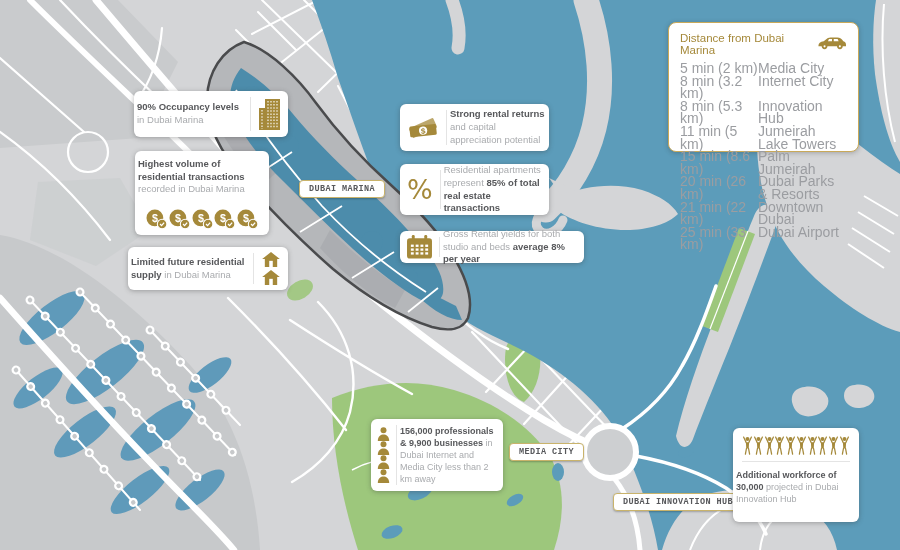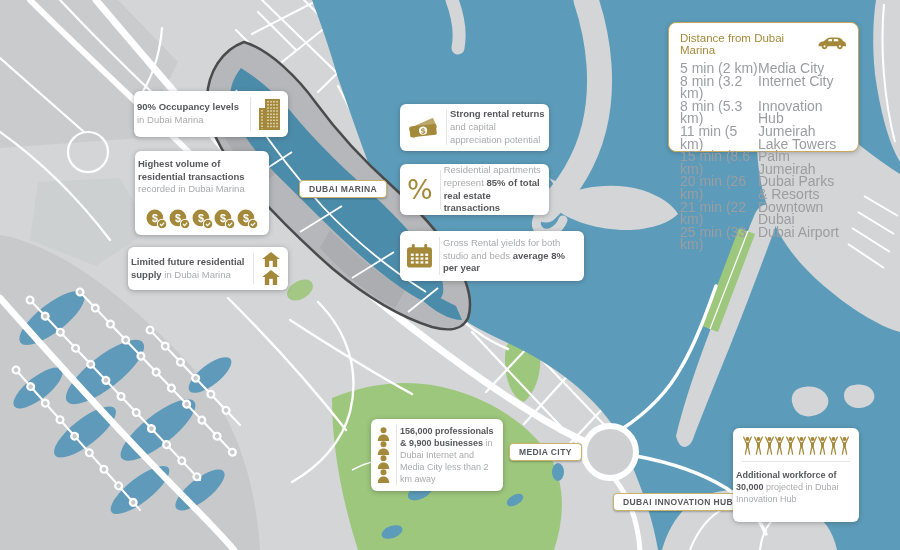--- a/index.html
+++ b/index.html
@@ -28,21 +28,21 @@
          padding:9px 11px;box-shadow:0 1px 5px rgba(50,50,50,.3);}
   .panel-title{display:flex;justify-content:space-between;align-items:center;
                color:#A5893A;font-size:11.5px;margin-bottom:6px;}
   .d-row{display:flex;font-size:14px;color:#9B9DA1;line-height:12.6px;}
   .d-time{width:78px;flex:0 0 78px;}
   .d-place{flex:1;}
 
   
   .pill{position:absolute;background:#fff;border:1px solid #C9B36B;border-radius:4px;
         font-size:8.5px;font-weight:bold;color:#57585B;padding:3px 9px;letter-spacing:.4px;
-        box-shadow:0 1px 2px rgba(0,0,0,.25);white-space:nowrap;}
+        box-shadow:0 1px 2px rgba(0,0,0,.25);white-space:nowrap;font-family:Liberation Mono, monospace;}
 </style>
 </head>
 <body>
 
 <div class="stage">
 
   <svg class="map" width="900" height="550" viewBox="0 0 900 550">
 
     <rect width="900" height="550" fill="#D4D5D7"></rect>
 
@@ -243,21 +243,21 @@
   </div>
 
   <div class="box" style="left:400px;top:164px;width:149px;height:51px;">
     <span class="icell">
         <span class="pct">%</span>
       </span>
     <span class="vdiv"></span>
     <span class="txt" style="flex:1;"><span>Residential apartments represent</span> <b>85% of total real estate transactions</b></span>
   </div>
 
-  <div class="box" style="left:400px;top:231px;width:184px;height:50px;">
+  <div class="box" style="left:400px;top:231px;width:184px;height:32px;">
     <span class="icell">
       <svg width="25" height="24" viewBox="0 0 26 25">
         <rect x="0" y="3.5" width="26" height="21" rx="3" fill="#A5893A"></rect>
         <rect x="5" y="0" width="3" height="6.5" rx="1.2" fill="#A5893A"></rect>
         <rect x="18" y="0" width="3" height="6.5" rx="1.2" fill="#A5893A"></rect>
         <g fill="#fff">
           <rect x="4" y="10" width="3" height="2.4"></rect>
             <rect x="9" y="10" width="3" height="2.4"></rect>
             <rect x="14" y="10" width="3" height="2.4"></rect>
             <rect x="19" y="10" width="3" height="2.4"></rect>

